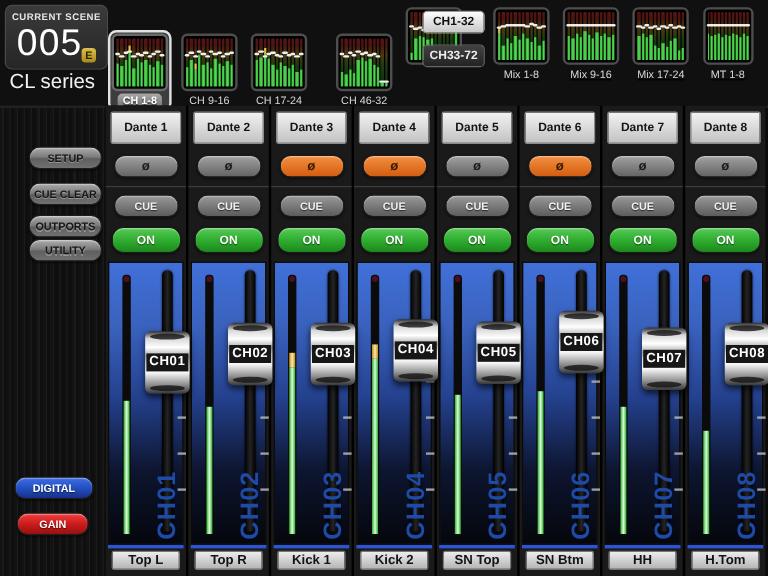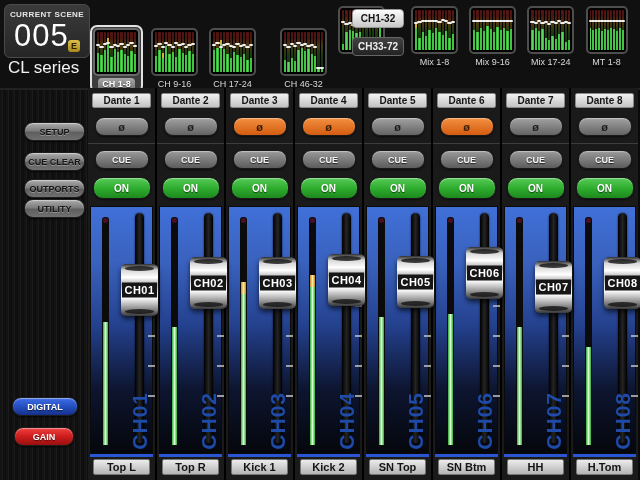--- a/index.html
+++ b/index.html
@@ -40,21 +40,21 @@
   .side-btn{position:absolute;height:17px;border-radius:9px;display:flex;align-items:center;justify-content:center;
     font-size:9px;font-weight:bold;color:#161616;border:1px solid #1d1d1d;
     background:linear-gradient(180deg,#ababab 0%,#7d7d7d 45%,#5f5f5f 55%,#707070 100%);
     box-shadow:inset 0 1px 1px rgba(255,255,255,.45),0 1px 2px rgba(0,0,0,.7);
     text-shadow:0 1px 0 rgba(255,255,255,.3);}
   .side-btn.blue{background:linear-gradient(180deg,#3f6de8 0%,#2450c0 50%,#16308a 100%);color:#fff;text-shadow:0 1px 1px rgba(0,0,0,.6);}
   .side-btn.red{background:linear-gradient(180deg,#f04040 0%,#cc1c1c 50%,#991010 100%);color:#fff;text-shadow:0 1px 1px rgba(0,0,0,.6);}
   
   #strips{position:absolute;left:88px;top:88px;width:550px;height:392px;display:flex;gap:2px;background:#000;}
   .strip{flex:1;background:#1a1a1a;display:flex;flex-direction:column;align-items:center;position:relative;}
-  .strip-header{margin-top:5px;height:15px;width:calc(100% - 8px);border-radius:2px;
+  .strip-header{margin-top:5px;height:27px;width:calc(100% - 8px);border-radius:2px;
     background:linear-gradient(180deg,#f2f2f2,#c2c2c2);border:1px solid #8a8a8a;box-sizing:border-box;
     font-size:10px;font-weight:bold;color:#141414;display:flex;align-items:center;justify-content:center;}
   .pill{width:52px;height:17px;border-radius:9px;display:flex;align-items:center;justify-content:center;
     font-weight:bold;border:1px solid #1a1a1a;box-shadow:inset 0 1px 1px rgba(255,255,255,.4),0 1px 2px rgba(0,0,0,.6);}
   .phase{margin-top:9px;font-size:11px;color:#1d1d1d;background:linear-gradient(180deg,#a2a2a2,#636363);}
   .phase.inv{background:linear-gradient(180deg,#f49040,#d35c10);color:#3a1c00;}
   .hr{margin-top:7px;width:100%;height:1px;background:#3d3d3d;}
   .cue{margin-top:6px;font-size:9px;color:#f2f2f2;background:linear-gradient(180deg,#9a9a9a,#5c5c5c);text-shadow:0 1px 1px rgba(0,0,0,.7);}
   .onbtn{margin-top:8px;width:56px;height:20px;font-size:10px;color:#fff;border-radius:10px;
     background:linear-gradient(180deg,#58ca58 0%,#2fae2f 50%,#1d881d 100%);text-shadow:0 1px 1px rgba(0,0,0,.6);}

